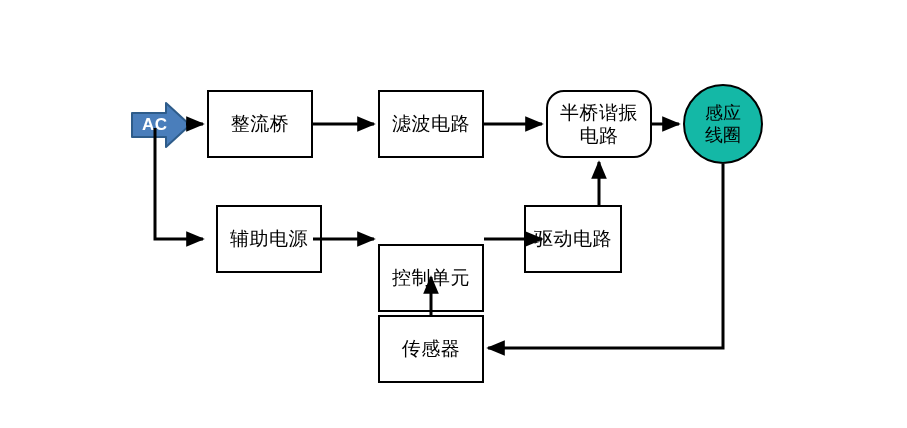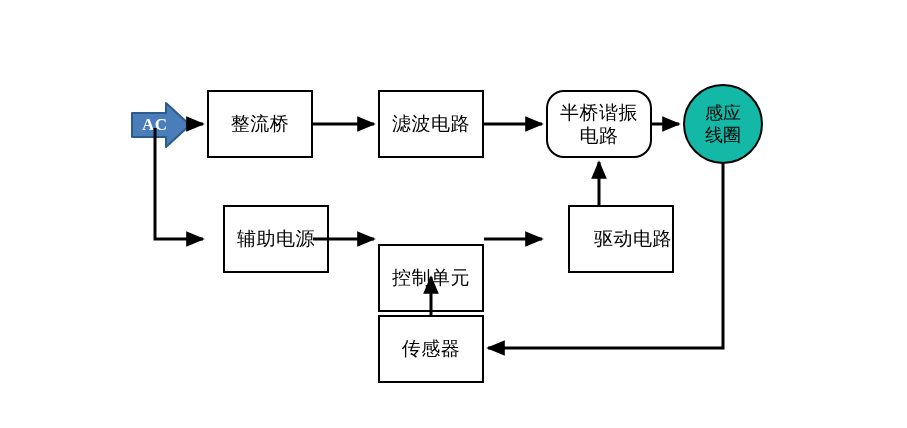--- a/index.html
+++ b/index.html
@@ -59,21 +59,21 @@
   }
   .ac-text {
     position: absolute;
     left: 12px;
     top: 50%;
     transform: translateY(-50%);
     color: #ffffff;
     font-size: 17px;
     font-weight: bold;
     letter-spacing: 0.5px;
-    font-family: Liberation Serif, serif;
+    font-family: Liberation Sans, sans-serif;
     pointer-events: none;
   }
   svg.wires {
     position: absolute;
     left: 0;
     top: 0;
     width: 907px;
     height: 428px;
     pointer-events: none;
   }
@@ -106,29 +106,29 @@
   <div class="node-box" style="left:546px; top:90px; width:106px; height:68px;border-radius:18px;">
     <span class="box-label">半桥谐振
 电路</span>
   </div>
 
   <div class="node-circle" style="left:683px; top:84px; width:80px; height:80px;">
     <span class="box-label">感应
 线圈</span>
   </div>
 
-  <div class="node-box" style="left:223px; top:205px; width:106px; height:68px;">
+  <div class="node-box" style="left:216px; top:205px; width:106px; height:68px;">
     <span class="box-label">辅助电源</span>
   </div>
 
   <div class="node-box" style="left:378px; top:205px; width:106px; height:68px;margin-top:39px;">
     <span class="box-label">控制单元</span>
   </div>
 
-  <div class="node-box" style="left:568px; top:205px; width:106px; height:68px;justify-content:flex-end;">
+  <div class="node-box" style="left:524px; top:205px; width:98px; height:68px;">
     <span class="box-label">驱动电路</span>
   </div>
 
   <div class="node-box" style="left:378px; top:315px; width:106px; height:68px;">
     <span class="box-label">传感器</span>
   </div>
 
   <svg class="wires">
     <defs>
       <marker id="arrowhead" markerWidth="7" markerHeight="7" refX="5.6" refY="3" orient="auto" markerUnits="strokeWidth">

